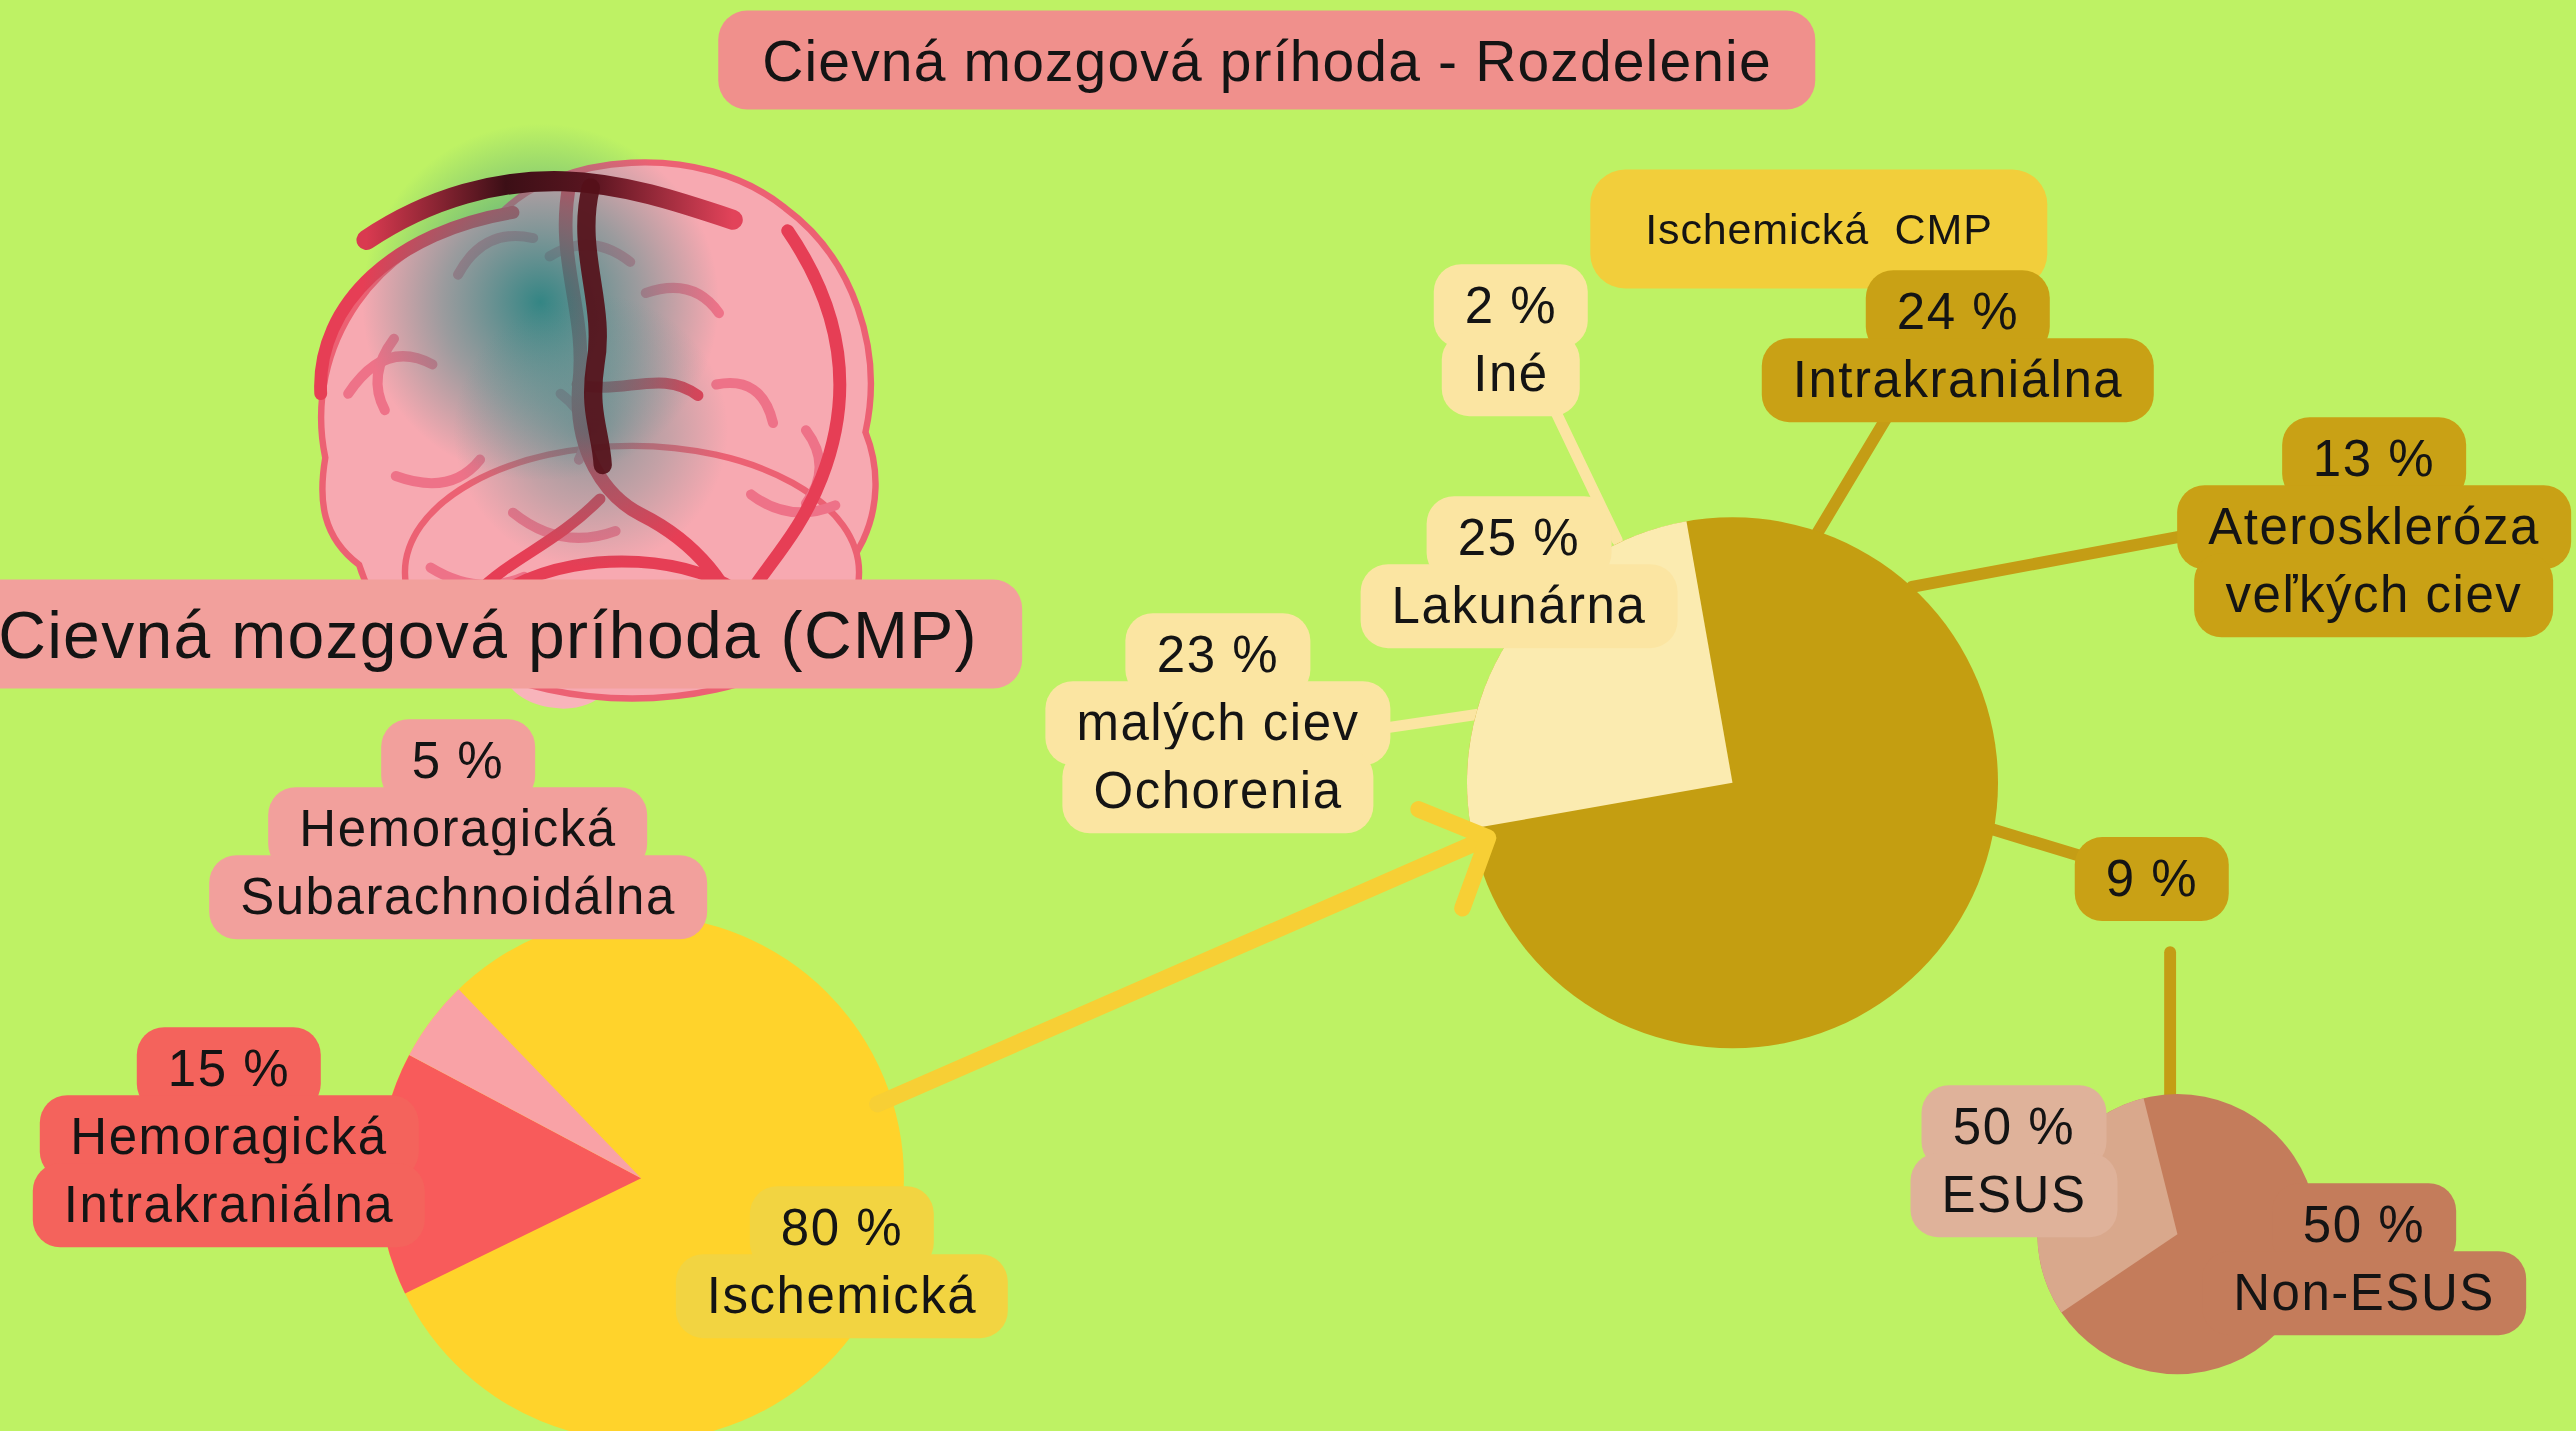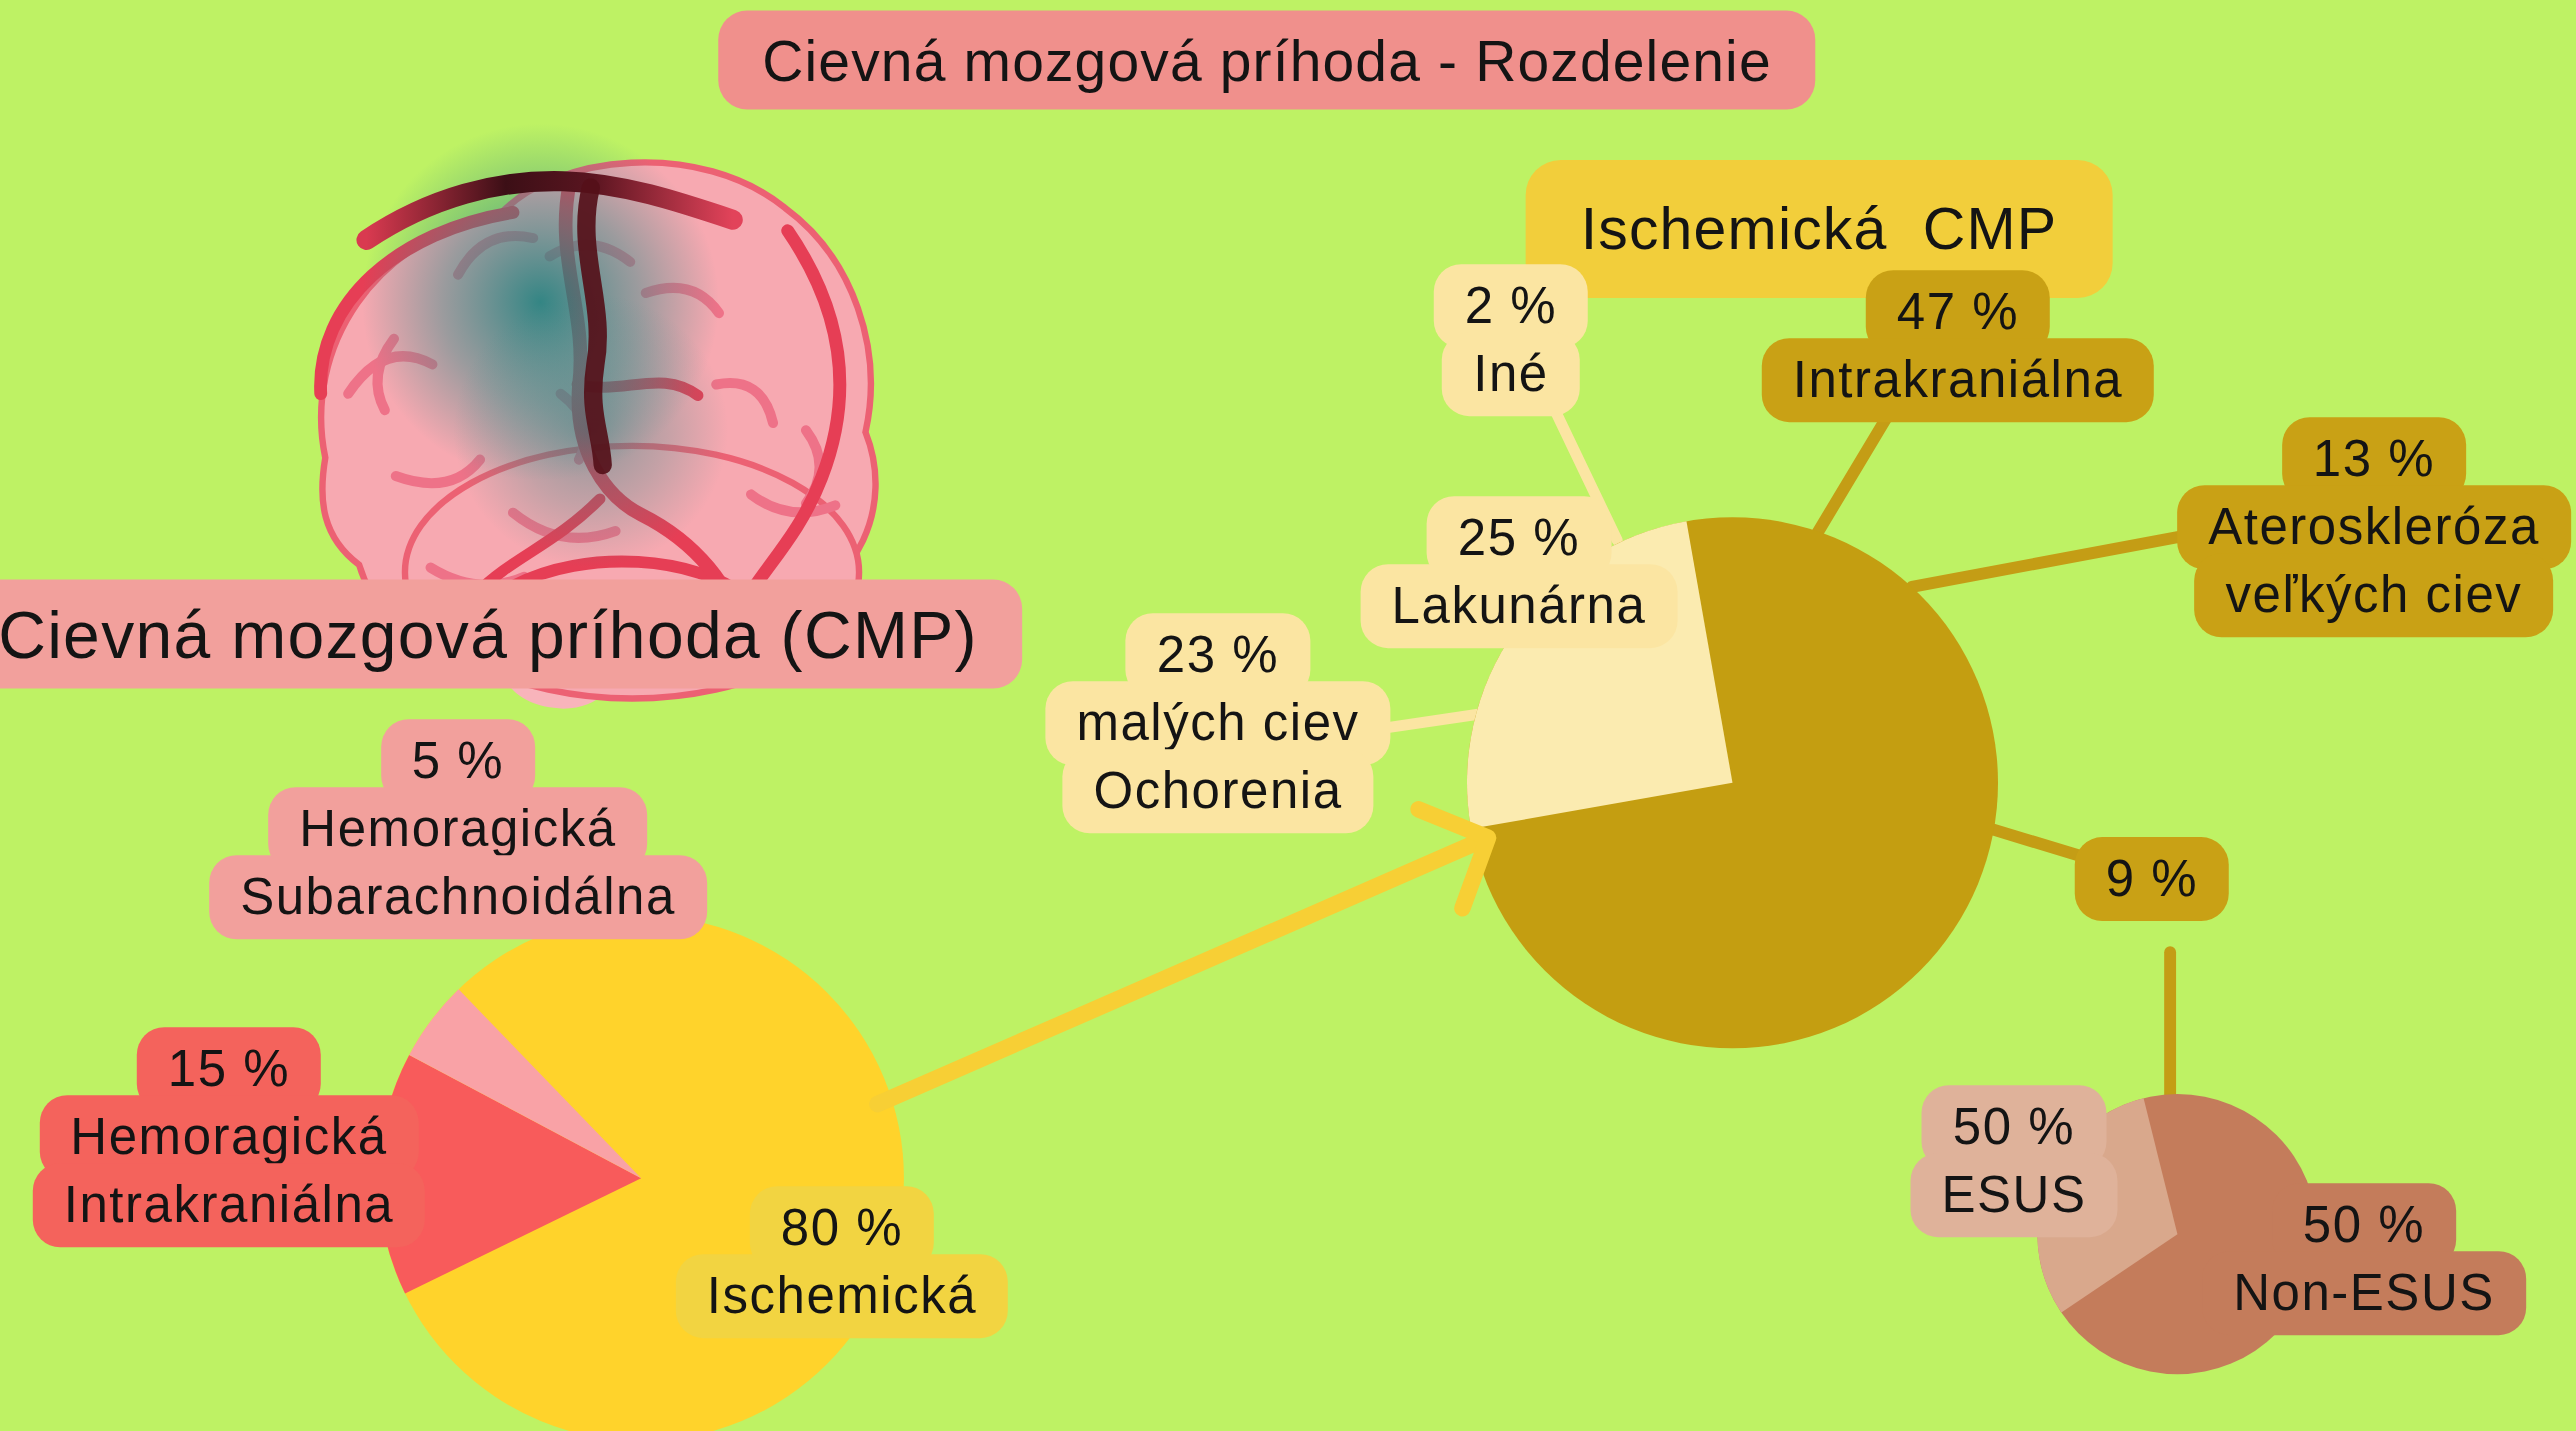--- a/index.html
+++ b/index.html
@@ -17,21 +17,21 @@
     display:inline-block;padding:11px 31px;border-radius:27.5px;
     font-size:51px;line-height:1.22;letter-spacing:0.03em;white-space:nowrap;
     margin:-8.2px 0;
   }
   
   .banner{
     position:absolute;transform:translate(-50%,-50%);z-index:5;
     font-size:57px;letter-spacing:0.02em;white-space:pre;
     padding:16.5px 44px;border-radius:29px;
   }
-  .banner.big{font-size:59px;padding:35px 55px;border-radius:35px;}
+  .banner.big{font-size:43px;padding:35px 55px;border-radius:35px;}
   
   .bg-salmon-deep{background:#F0908C;}
   .bg-salmon{background:#F2A09C;}
   .bg-red{background:#F4635C;}
   .bg-yellow{background:#F2D441;}
   .bg-cream{background:#FBE5A2;}
   .bg-gold{background:#C9A115;}
   .bg-goldlight{background:#CCA92F;}
   .bg-tan{background:#DFB29A;}
   .bg-brown{background:#C47C5B;}
@@ -163,21 +163,21 @@
     <span class="bg-cream">Lakunárna</span>
   </div>
 
   <div class="stack" style="left:1218px;top:723px;">
     <span class="bg-cream">23 %</span>
     <span class="bg-cream">malých ciev</span>
     <span class="bg-cream">Ochorenia</span>
   </div>
 
   <div class="stack" style="left:1958px;top:346px;">
-    <span class="bg-gold">47 %</span>
+    <span class="bg-gold">24 %</span>
     <span class="bg-gold">Intrakraniálna</span>
   </div>
 
   <div class="stack" style="left:2374px;top:527px;">
     <span class="bg-gold">13 %</span>
     <span class="bg-gold">Ateroskleróza</span>
     <span class="bg-gold">veľkých ciev</span>
   </div>
 
 

